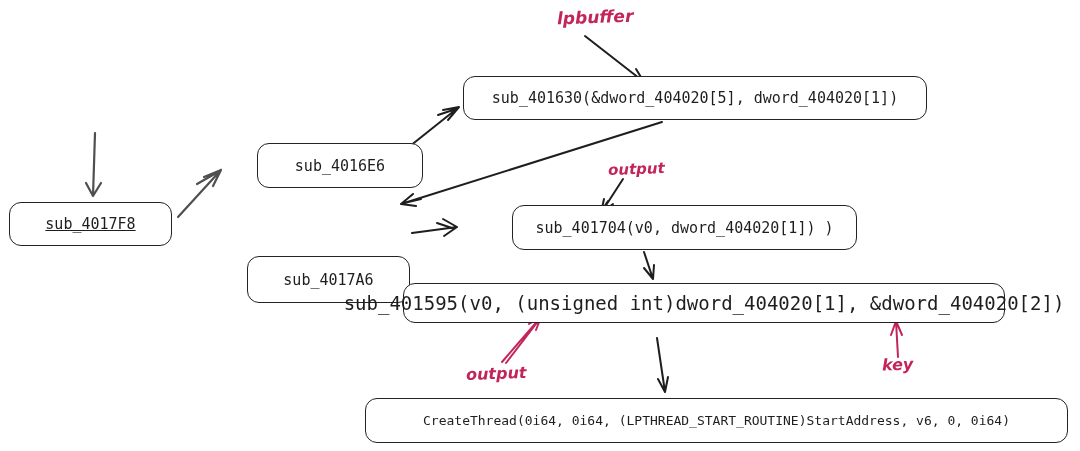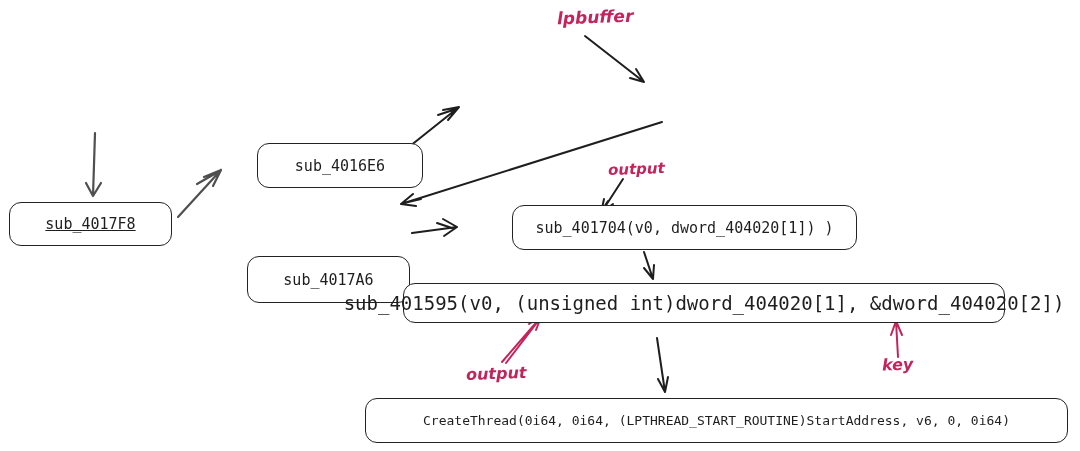--- a/index.html
+++ b/index.html
@@ -97,20 +97,21 @@
     <path class="red-edge" d="M898,357 L896,321 M891,335 L896,321 M902,335 L896,321"></path>
   </svg>
 
 
   <div class="node" style="left:9px; top:202px; width:163px; height:44px;text-decoration:underline;">sub_4017F8</div>
 
   <div class="node" style="left:222px; top:143px; width:166px; height:45px;margin-left:35px;">sub_4016E6</div>
 
   <div class="node" style="left:247px; top:208px; width:163px; height:47px;margin-top:48px;">sub_4017A6</div>
 
+  <div class="node" style="left:463px; top:76px; width:464px; height:44px;">sub_401630(&amp;dword_404020[5], dword_404020[1])</div>
 
   <div class="node" style="left:465px; top:205px; width:345px; height:45px;margin-left:47px;">sub_401704(v0, dword_404020[1]) )</div>
 
   <div class="node" style="left:403px; top:283px; width:602px; height:40px; font-size:19px;">sub_401595(v0, (unsigned int)dword_404020[1], &amp;dword_404020[2])</div>
 
   <div class="node" style="left:365px; top:398px; width:703px; height:45px; font-size:13px;">CreateThread(0i64, 0i64, (LPTHREAD_START_ROUTINE)StartAddress, v6, 0, 0i64)</div>
 
   <div class="annotation" style="left:557px; top:7px; font-size:17px;">lpbuffer</div>
 
   <div class="annotation" style="left:608px; top:160px; font-size:15px;">output</div>

